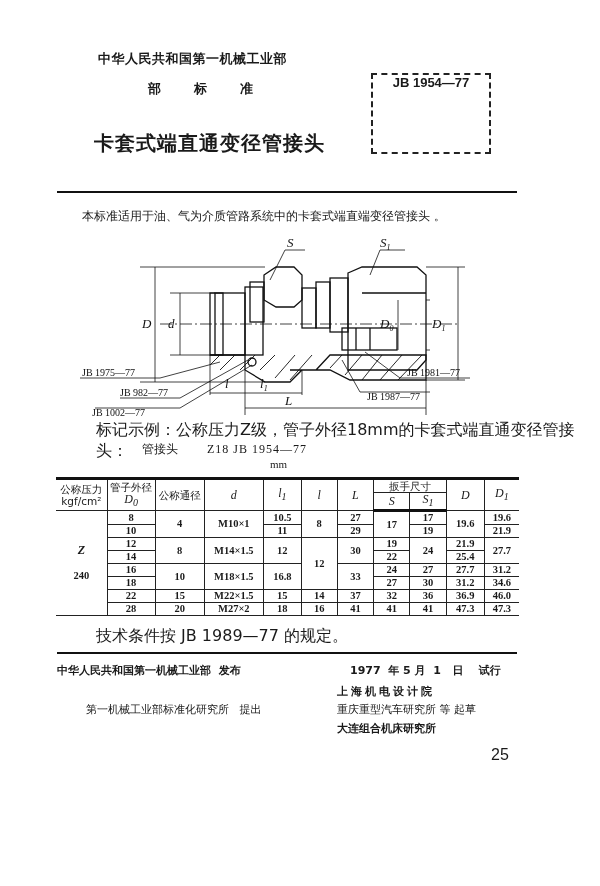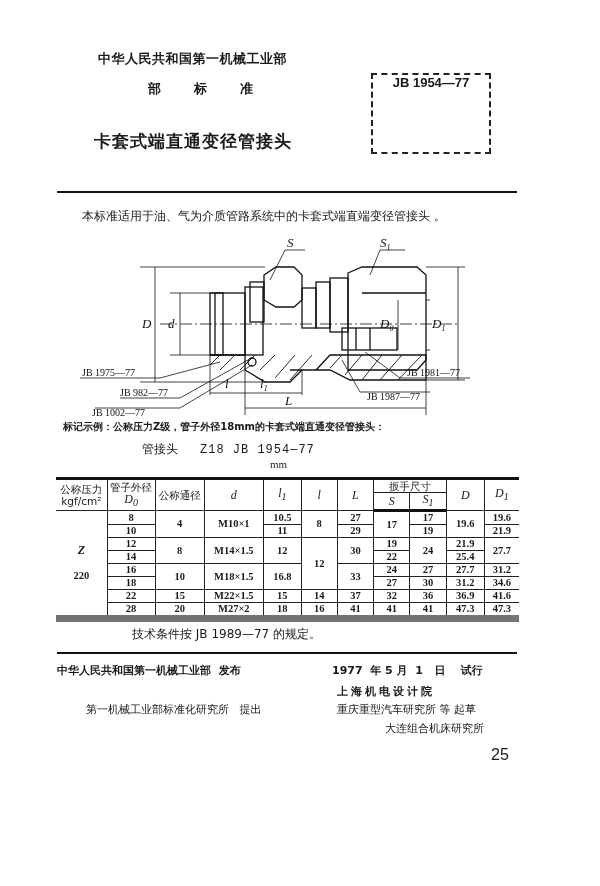--- a/index.html
+++ b/index.html
@@ -3,55 +3,55 @@
 <meta charset="utf-8">
 <style>
   html, body { margin: 0; padding: 0; background: #ffffff; }
   body { width: 600px; height: 886px; position: relative; overflow: hidden;
          font-family: "DejaVu Sans", sans-serif; color: #1a1a1a; }
   .abs { position: absolute; }
 
   #ministry { left: 98px; top: 50px; font-size: 13px; font-weight: bold; letter-spacing: 0.5px; }
   #std-type { left: 148px; top: 80px; font-size: 13px; font-weight: bold; }
   #std-type span { display: inline-block; width: 46px; }
-  #doc-title { left: 94px; top: 130px; font-size: 17px; font-weight: bold; letter-spacing: 1px; }
+  #doc-title { left: 94px; top: 130px; font-size: 20px; font-weight: bold; letter-spacing: 1px; }
   #std-box { left: 371px; top: 73px; width: 116px; height: 77px; border: 2px dashed #222;
              display: flex; align-items: flex-start; justify-content: center; }
   #std-box span { font-family: "Liberation Sans", sans-serif; font-weight: bold; font-size: 13px; }
 
   .rule { position: absolute; height: 2px; background: #111; }
   #rule-top { left: 57px; top: 191px; width: 460px; }
   #rule-bottom { left: 57px; top: 652px; width: 460px; }
 
   #scope { left: 82px; top: 208px; font-size: 12px; }
   #drawing { left: 80px; top: 230px; width: 390px; height: 190px; }
-  #marking { left: 63px; top: 420px; font-size: 10px; font-weight: bold; }
+  #marking { left: 96px; top: 420px; font-size: 16px; }
   #marking-ex { left: 142px; top: 441px; font-size: 12px; }
-  #marking-ex .code { font-family: Liberation Mono, monospace; margin-left: 22px; letter-spacing: 1px; text-align: right; }
+  #marking-ex .code { font-family: Liberation Serif, serif; margin-left: 29px; letter-spacing: 1px; text-align: right; }
   #unit { left: 270px; top: 458px; font-size: 11px; font-family: "Liberation Serif", serif; }
 
   #spec-table { position: absolute; left: 56px; top: 477px; width: 463px; border-collapse: collapse;
-                border-top: 3px solid #111; border-bottom: 7px solid #737373; font-size: 10.5px; }
+                border-top: 3px solid #111; border-bottom: 1px solid #737373; font-size: 10.5px; }
   #spec-table th, #spec-table td { border: 1px solid #222; text-align: center; padding: 0; line-height: 12px; }
   #spec-table tr.head-bottom th { border-bottom: 3px solid #111; }
   #spec-table th { font-weight: normal; }
   #spec-table td { font-family: "Liberation Serif", serif; font-weight: bold; height: 12px; }
   #spec-table td.txt { font-family: "DejaVu Sans", sans-serif; }
   #spec-table .sym { font-family: "Liberation Serif", serif; font-style: italic; font-size: 12px; }
   #spec-table tr > *:first-child { border-left: none; }
   #spec-table tr > *:last-child { border-right: none; }
 
-  #tech-note { left: 96px; top: 626px; font-size: 12px; margin-left: 36px; }
+  #tech-note { left: 96px; top: 626px; font-size: 16px; }
   .foot { font-size: 11px; }
   #pub-org { left: 57px; top: 663px; font-weight: bold; }
-  #pub-date { left: 332px; top: 663px; font-weight: bold; }
+  #pub-date { left: 350px; top: 663px; font-weight: bold; }
   #prop-org { left: 66px; top: 702px; }
   #drafter-1 { left: 337px; top: 684px; font-weight: bold; letter-spacing: 3px; }
   #drafter-2 { left: 337px; top: 702px; }
-  #drafter-3 { left: 337px; top: 721px; font-weight: normal; margin-left: 48px; }
+  #drafter-3 { left: 337px; top: 721px; font-weight: bold; }
   #page-num { left: 491px; top: 746px; font-size: 16px; font-family: "Liberation Sans", sans-serif; }
 </style>
 </head>
 <body>
 
 <div id="ministry" class="abs">中华人民共和国第一机械工业部</div>
 <div id="std-type" class="abs">
   <span>部</span><span>标</span><span>准</span>
 </div>
 <div id="doc-title" class="abs">卡套式端直通变径管接头</div>
@@ -196,21 +196,21 @@
     <th rowspan="2" class="sym"><span>D</span><sub>1</sub></th>
   </tr>
   <tr class="head-bottom">
     <th class="sym">S</th>
     <th class="sym"><span>S</span><sub>1</sub></th>
   </tr>
 
   <tr>
     <td rowspan="8" class="txt" style="font-weight:bold;">
       <div class="sym" style="font-weight:bold;">Z</div>
-      <div style="margin-top:14px;font-family:'Liberation Serif',serif;">220</div>
+      <div style="margin-top:14px;font-family:'Liberation Serif',serif;">240</div>
     </td>
     <td>8</td>
     <td rowspan="2">4</td>
     <td rowspan="2">M10×1</td>
     <td>10.5</td>
     <td rowspan="2">8</td>
     <td>27</td>
     <td rowspan="2">17</td>
     <td>17</td>
     <td rowspan="2">19.6</td>
@@ -267,21 +267,21 @@
   <tr>
     <td>22</td>
     <td>15</td>
     <td>M22×1.5</td>
     <td>15</td>
     <td>14</td>
     <td>37</td>
     <td>32</td>
     <td>36</td>
     <td>36.9</td>
-    <td>41.6</td>
+    <td>46.0</td>
   </tr>
 
   <tr>
     <td>28</td>
     <td>20</td>
     <td>M27×2</td>
     <td>18</td>
     <td>16</td>
     <td>41</td>
     <td>41</td>

